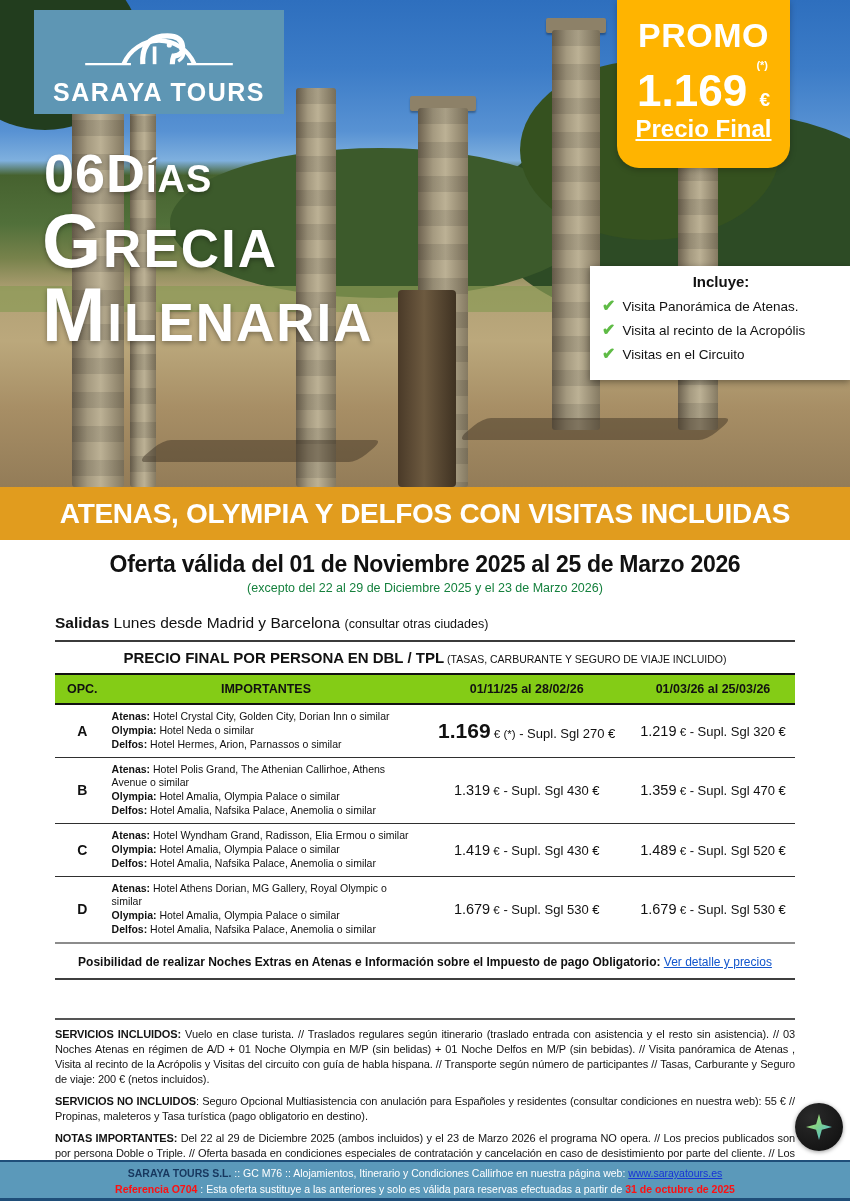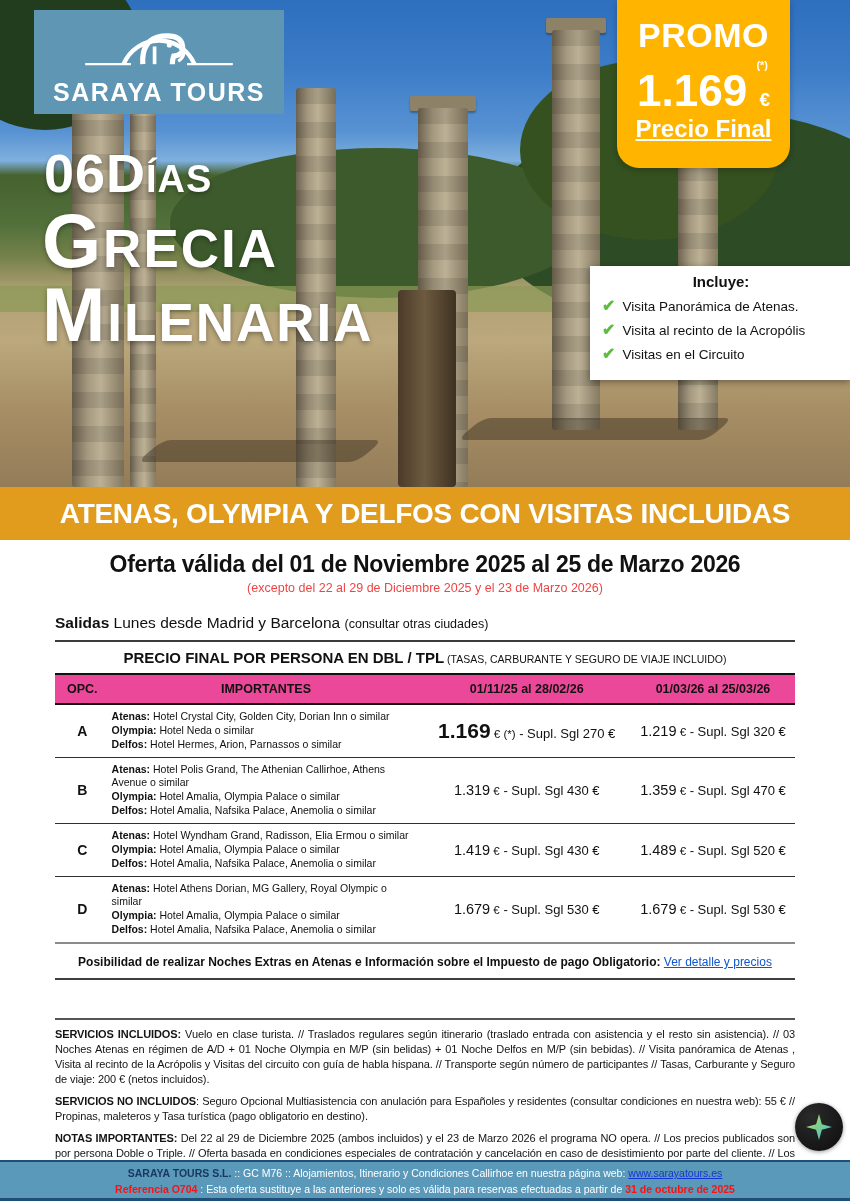--- a/index.html
+++ b/index.html
@@ -51,34 +51,34 @@
   .inc-item { font-size:13.5px; color:#111; margin-top:8px; display:flex; align-items:center; }
   .check { color:#5FBB46; font-weight:700; font-size:16px; margin-right:7px; line-height:1; }
 
   
   .banner { height:53px; background:#E19C1E; color:#fff; text-align:center; line-height:53px;
     font-size:28px; font-weight:700; letter-spacing:-.3px; }
 
   
   .offer { text-align:center; margin-top:11px; }
   .offer-title { font-size:23px; font-weight:700; color:#111; letter-spacing:-.3px; }
-  .offer-exc { font-size:12.5px; color:#ef4444; margin-top:3px; }
+  .offer-exc { font-size:12.5px; color:#15803d; margin-top:3px; }
 
   .content { padding:0 55px; }
   .salidas { margin-top:19px; font-size:15.5px; color:#111; }
   .salidas b { font-weight:700; }
   .salidas .small { font-size:12.5px; }
   .rule-thick { border-top:2.5px solid #3b3b3b; margin-top:8px; }
   .table-title { text-align:center; margin:7px 0 6px 0; color:#111; }
   .table-title b { font-size:15px; font-weight:700; }
   .table-title span { font-size:10.5px; }
 
   
   table.prices { width:100%; border-collapse:collapse; }
-  tr.head th { background:#ec4899; border-top:2px solid #111; border-bottom:2px solid #111;
+  tr.head th { background:#84cc16; border-top:2px solid #111; border-bottom:2px solid #111;
     font-size:12.5px; font-weight:700; color:#111; padding:7px 12px; }
   td.opc { width:50px; text-align:center; font-weight:700; font-size:14px; color:#111; }
   td.hotels { width:315px; padding:5px 6px 5px 2px; }
   .hline { font-size:10.5px; line-height:1.32; color:#111; }
   .hline b { font-weight:700; }
   td.price { text-align:center; color:#111; }
   td.p1 { width:210px; }
   td.p2 { width:165px; }
   .amt { font-size:14.5px; }
   .amt.big { font-size:21px; font-weight:700; }

